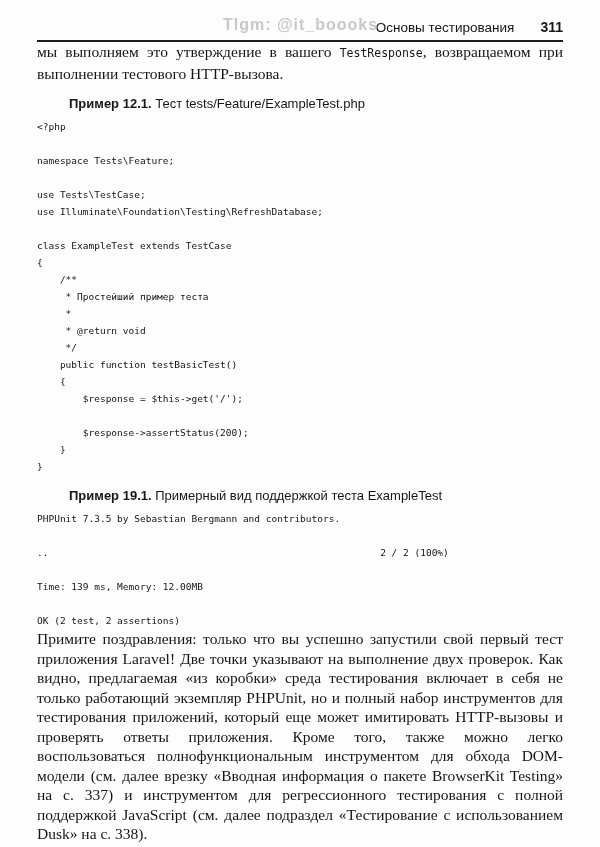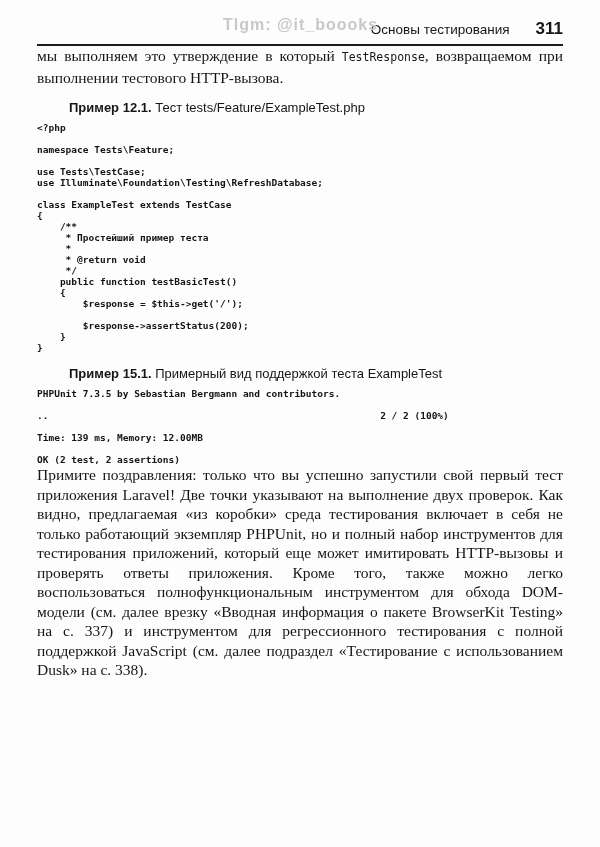--- a/index.html
+++ b/index.html
@@ -28,21 +28,21 @@
   .watermark {
     position: absolute;
     left: 186px; top: 16px;
     font-size: 16px;
     font-weight: bold;
     letter-spacing: 1px;
     color: #c8c8c8;
     user-select: none;
   }
   .running-title { font-weight: normal; font-size: 13.5px; }
-  .page-number   { font-weight: bold; font-size: 17px; }
+  .page-number   { font-weight: bold; font-size: 14px; }
   .rule {
     border: none;
     border-top: 2px solid #1c1c1c;
     margin: 5px 0 0 0;
   }
   p.para {
     margin: 0;
     font-size: 15.5px;
     line-height: 19.5px;
     text-align: justify;
@@ -59,40 +59,40 @@
     font-family: "Liberation Sans", sans-serif;
     font-size: 13px;
     line-height: 16px;
     margin-top: 13px;
     padding-left: 32px;
   }
   .example-caption .caption-label { font-weight: bold; }
   pre.mono {
     font-family: "DejaVu Sans Mono", monospace;
     font-size: 9.5px;
-    line-height: 11px;
-    font-weight: 700;
+    line-height: 17px;
+    font-weight: 400;
     margin: 6px 0 0 0;
     white-space: pre;
     color: #141414;
   }
 </style>
 </head>
 <body>
 
 <div class="page">
 
   <div class="header-row">
     <span class="watermark">Tlgm: @it_boooks</span>
     <span class="running-title">Основы тестирования</span>
     <span class="page-number">311</span>
   </div>
   <hr class="rule">
 
-  <p class="para para-intro"><span>мы выполняем это утверждение в который </span><code class="inline">TestResponse</code><span>, возвращаемом при выполнении тестового HTTP-вызова.</span></p>
+  <p class="para para-intro"><span>мы выполняем это утверждение в вашего </span><code class="inline">TestResponse</code><span>, возвращаемом при выполнении тестового HTTP-вызова.</span></p>
 
   <div class="example-caption"><span class="caption-label">Пример 12.1.</span> <span>Тест tests/Feature/ExampleTest.php</span></div>
 
   <pre class="mono">&lt;?php
 
 namespace Tests\Feature;
 
 use Tests\TestCase;
 use Illuminate\Foundation\Testing\RefreshDatabase;
 
@@ -105,21 +105,21 @@
      */
     public function testBasicTest()
     {
         $response = $this-&gt;get('/');
 
         $response-&gt;assertStatus(200);
     }
 }</pre>
 
 
-  <div class="example-caption"><span class="caption-label">Пример 15.1.</span> <span>Примерный вид поддержкой теста ExampleTest</span></div>
+  <div class="example-caption"><span class="caption-label">Пример 19.1.</span> <span>Примерный вид поддержкой теста ExampleTest</span></div>
 
   <pre class="mono">PHPUnit 7.3.5 by Sebastian Bergmann and contributors.
 
 ..                                                          2 / 2 (100%)
 
 Time: 139 ms, Memory: 12.00MB
 
 OK (2 test, 2 assertions)</pre>
 
   <p class="para para-closing">Примите поздравления: только что вы успешно запустили свой первый тест приложения Laravel! Две точки указывают на выполнение двух проверок. Как видно, предлагаемая «из коробки» среда тестирования включает в себя не только работающий экземпляр PHPUnit, но и полный набор инструментов для тестирования приложений, который еще может имитировать HTTP-вызовы и проверять ответы приложения. Кроме того, также можно легко воспользоваться полнофункциональным инструментом для обхода DOM-модели (см. далее врезку «Вводная информация о пакете BrowserKit Testing» на с. 337) и инструментом для регрессионного тестирования с полной поддержкой JavaScript (см. далее подраздел «Тестирование с использованием Dusk» на с. 338).</p>

